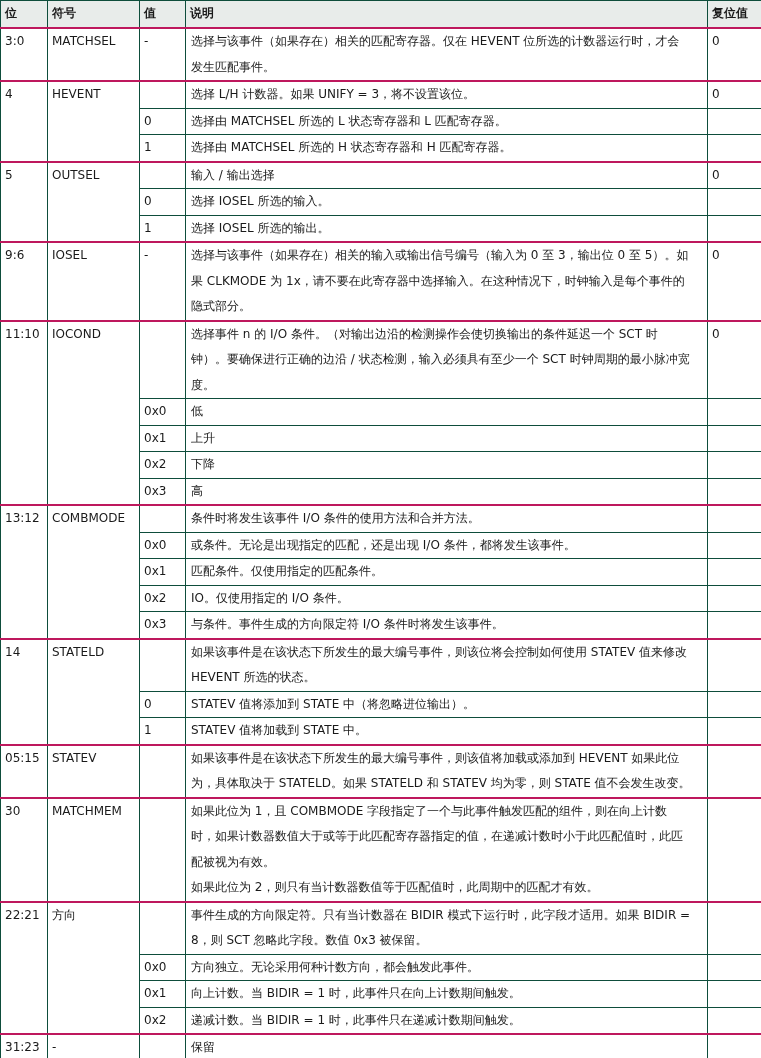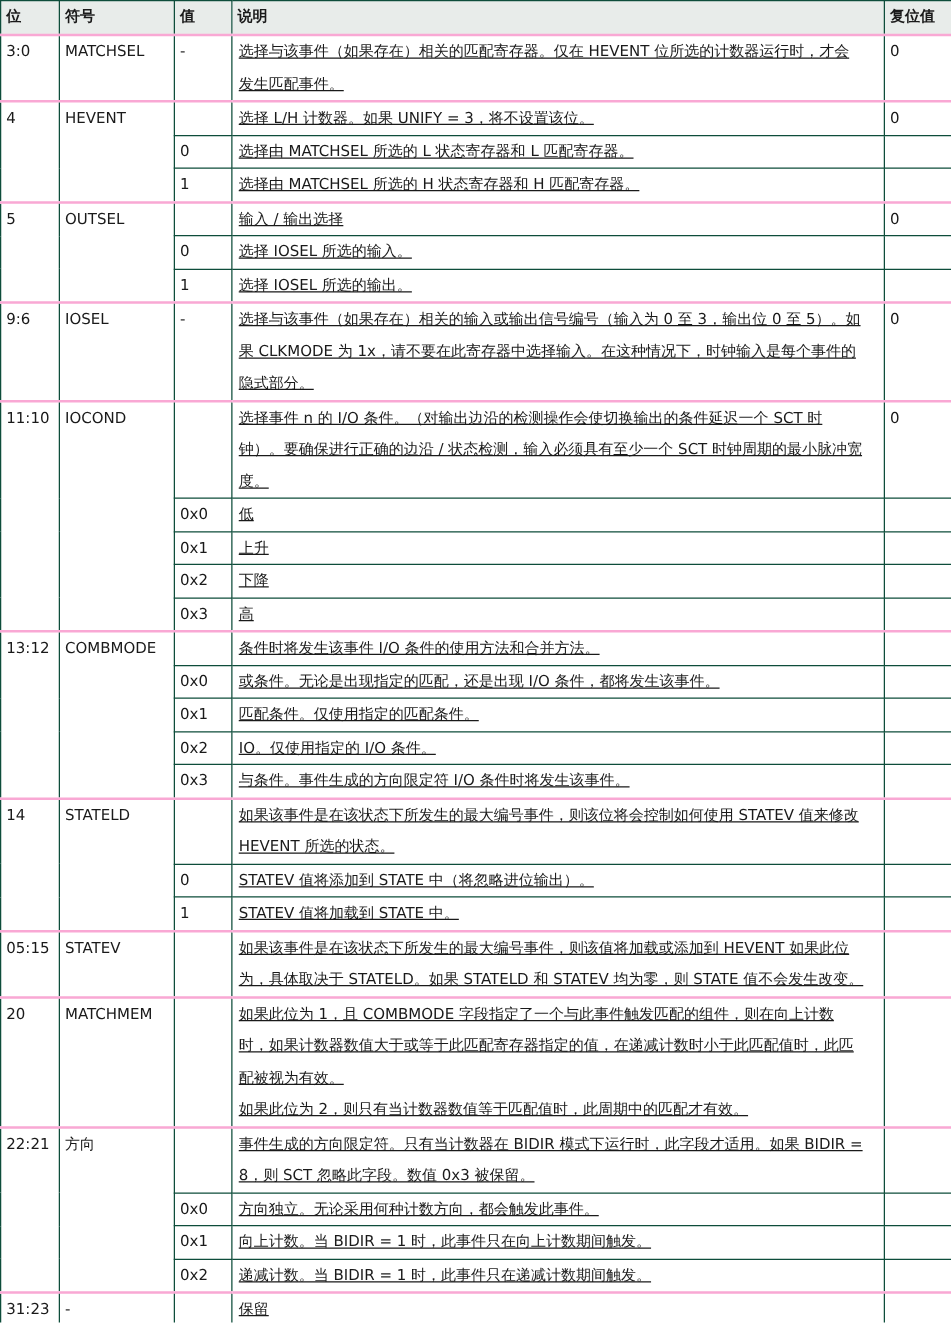--- a/index.html
+++ b/index.html
@@ -23,22 +23,22 @@
     vertical-align: top;
     text-align: left;
     line-height: 25.5px;
     overflow: hidden;
   }
   table.reg th {
     background: #e8ecea;
     font-weight: bold;
     height: 26px;
   }
-  table.reg tr.grp-start td { border-top: 2px solid #f9a8d4; }
-  table.reg td.desc { padding-left: 5px; padding-right: 16px; text-decoration: underline; }
+  table.reg tr.grp-start td { border-top: 2px solid #be185d; }
+  table.reg td.desc { padding-left: 5px; padding-right: 16px; }
   table.reg td.desc p { margin: 0; }
 </style>
 </head>
 <body>
 
 <table class="reg">
   <colgroup>
     <col class="c-bit">
       <col class="c-sym">
       <col class="c-val">
@@ -184,21 +184,21 @@
 
     <tr class="grp-start">
       <td>05:15</td>
       <td>STATEV</td>
       <td></td>
       <td class="desc">如果该事件是在该状态下所发生的最大编号事件，则该值将加载或添加到 HEVENT 如果此位为，具体取决于 STATELD。如果 STATELD 和 STATEV 均为零，则 STATE 值不会发生改变。</td>
       <td></td>
     </tr>
 
     <tr class="grp-start">
-      <td>20</td>
+      <td>30</td>
       <td>MATCHMEM</td>
       <td></td>
       <td class="desc">
         <p>如果此位为 1，且 COMBMODE 字段指定了一个与此事件触发匹配的组件，则在向上计数时，如果计数器数值大于或等于此匹配寄存器指定的值，在递减计数时小于此匹配值时，此匹配被视为有效。</p>
         <p>如果此位为 2，则只有当计数器数值等于匹配值时，此周期中的匹配才有效。</p>
       </td>
       <td></td>
     </tr>
 
     <tr class="grp-start">

